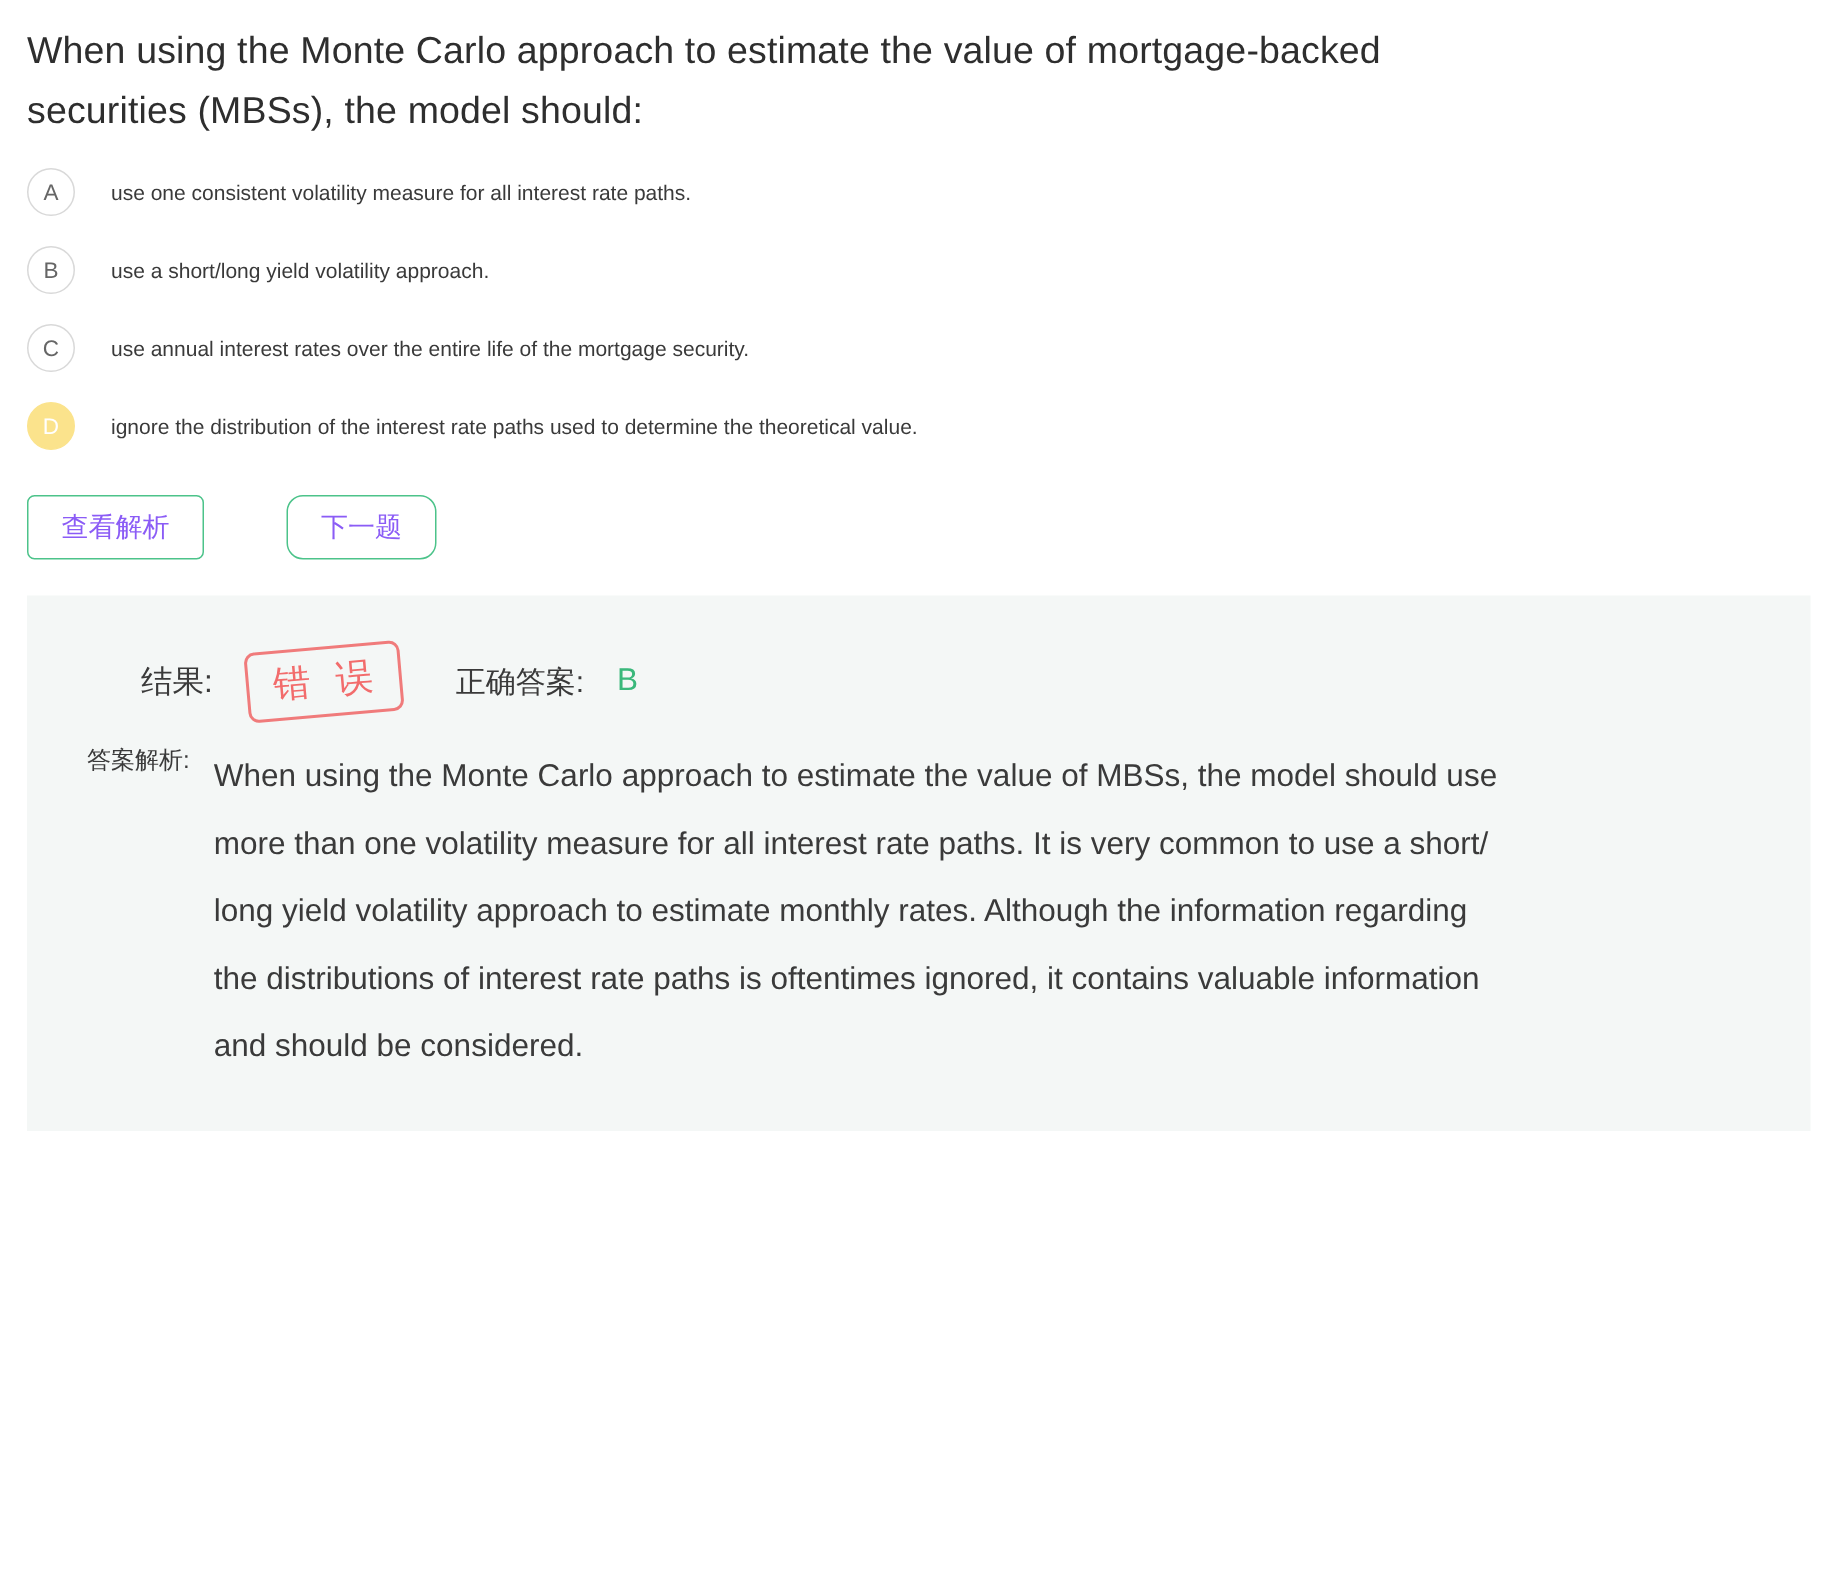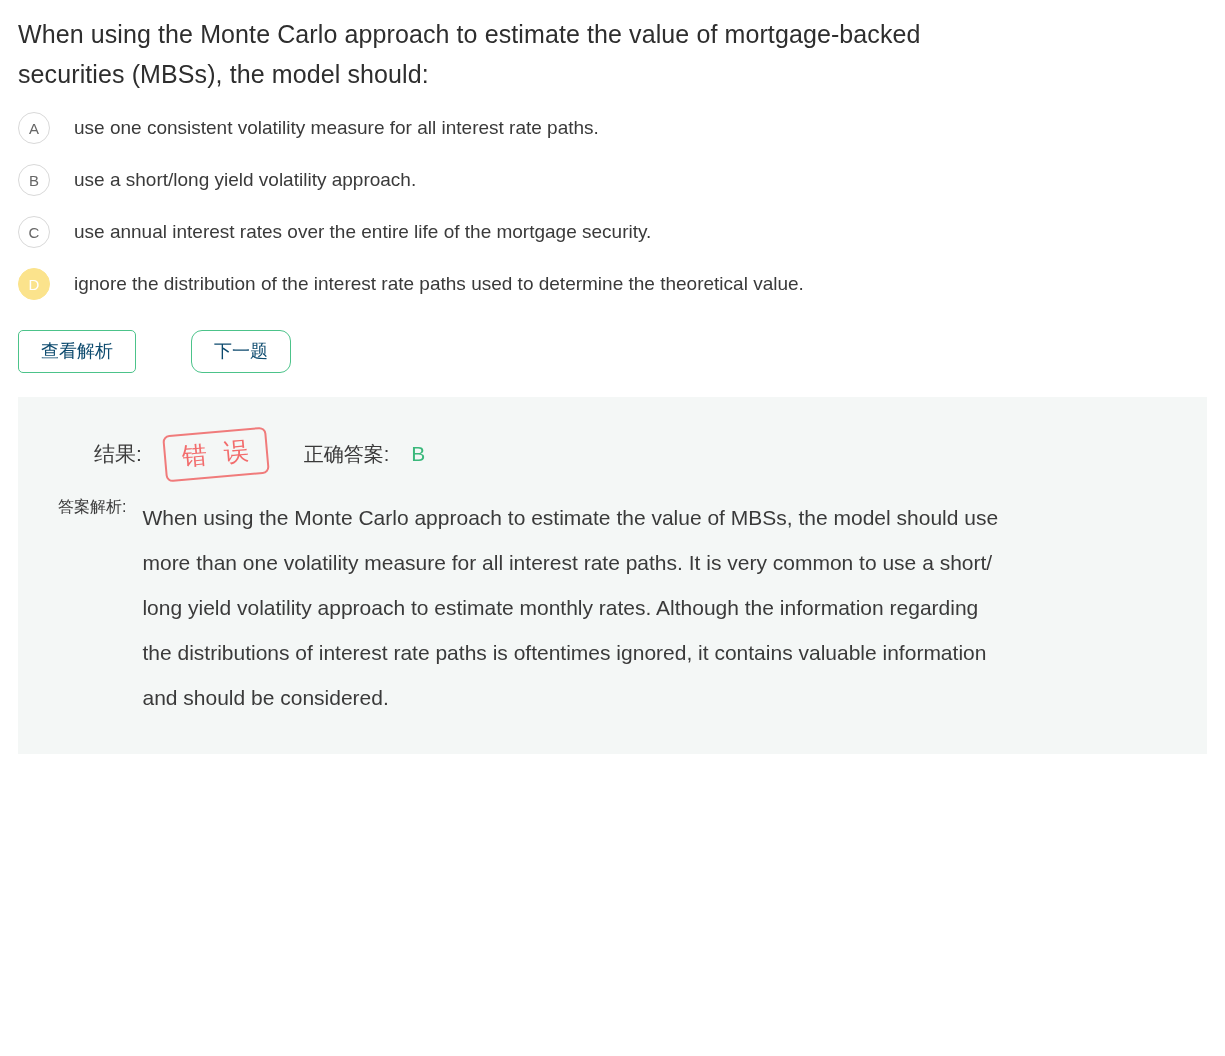--- a/index.html
+++ b/index.html
@@ -48,34 +48,34 @@
     text-align: center;
     margin-left: 0;
     box-sizing: border-box;
   }
   .option-badge.selected {
     background: #fbe38c;
     border-color: #fbe38c;
     color: #ffffff;
   }
   .option-text {
-    font-size: 19px;
+    font-size: 14px;
     line-height: 32px;
     color: #3a3a3a;
     margin-left: 24px;
     padding-top: 0px;
   }
   .buttons-row {
     display: flex;
     align-items: center;
     margin: 30px 0 24px 0;
   }
   .btn {
     border: 1px solid #4cc38a;
-    color: #0c4a6e;
+    color: #8b5cf6;
     background: #ffffff;
     border-radius: 5px;
     font-size: 18px;
     font-family: "Liberation Sans", sans-serif;
     padding: 0 22px;
     height: 43px;
     line-height: 41px;
     cursor: pointer;
     box-sizing: border-box;
   }

